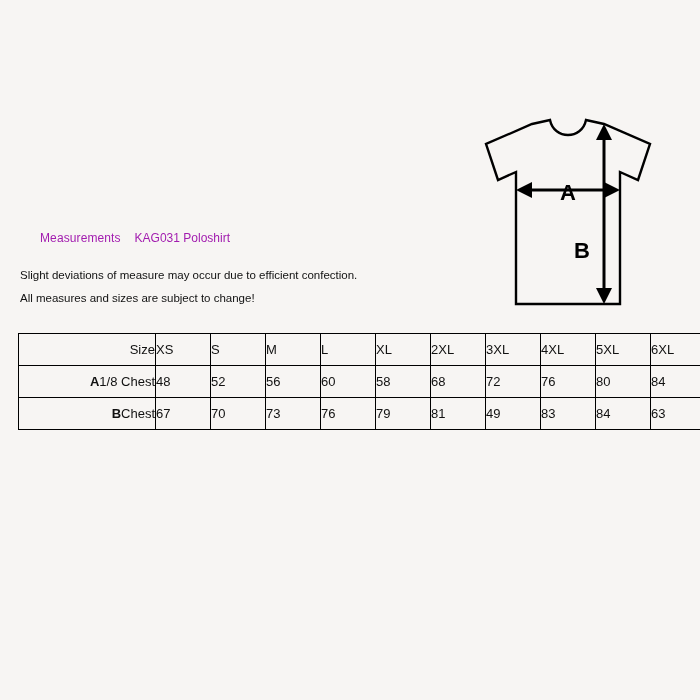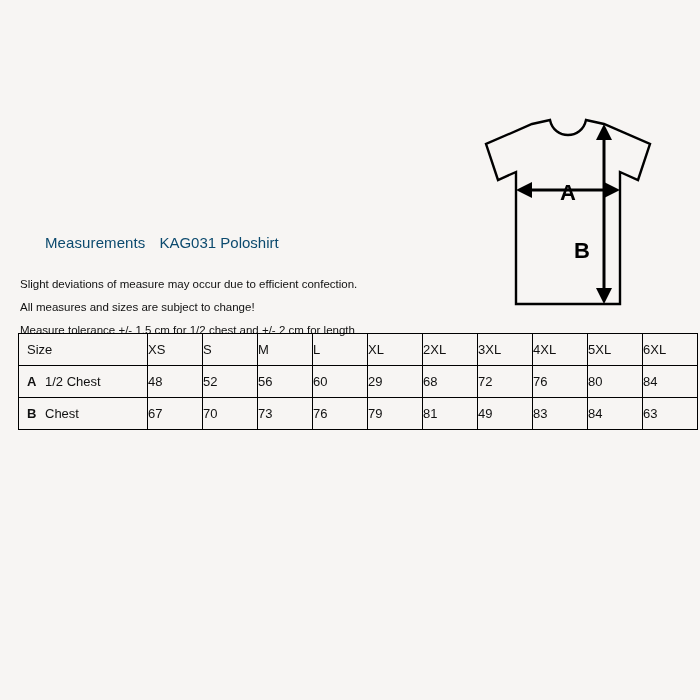--- a/index.html
+++ b/index.html
@@ -37,22 +37,22 @@
   }
 
   
   .text-block {
     position: absolute;
     left: 20px;
     top: 217px;
     width: 430px;
   }
   .title-line {
-    font-size: 15px;
-    color: #0c4a6e;
+    font-size: 12px;
+    color: #a21caf;
     margin-bottom: 10px;
     white-space: pre;
   }
   .title-line .title-main {
     letter-spacing: 0.1px;
   }
   .title-line .title-code {
     margin-left: 14px;
   }
   .note {
@@ -77,22 +77,22 @@
   .size-table td, .size-table th {
     border: 1px solid #000000;
     height: 31px;
     font-size: 13px;
     font-weight: normal;
     padding: 0;
     color: #111;
     background: transparent;
   }
   .size-table .row-head {
-    text-align: left;
-    padding-left: 8px;
+    text-align: right;
+    padding-left: 16px;
     width: 120px;
   }
   .size-table .row-head .letter {
     font-weight: bold;
     display: inline-block;
     width: 18px;
   }
   .size-table .row-head .lbl {
     display: inline-block;
   }
@@ -138,47 +138,46 @@
       <text x="112" y="140" font-family="Liberation Sans, sans-serif" font-size="22" font-weight="bold" text-anchor="middle" fill="#000000">B</text>
     </svg>
   </div>
 
   <div class="text-block">
     <div class="title-line">
       <span class="title-main">Measurements</span><span class="title-code">KAG031 Poloshirt</span>
     </div>
     <div class="note">Slight deviations of measure may occur due to efficient confection.</div>
     <div class="note">All measures and sizes are subject to change!</div>
-    <div class="note">Measure tolerance +/- 1.5 cm for 1/2 chest and +/- 2 cm for length</div>
   </div>
 
   <table class="size-table">
     <tbody>
       <tr>
         <td class="row-head">Size</td>
         <td class="col-head">XS</td>
         <td class="col-head">S</td>
         <td class="col-head">M</td>
         <td class="col-head">L</td>
         <td class="col-head">XL</td>
         <td class="col-head">2XL</td>
         <td class="col-head">3XL</td>
         <td class="col-head">4XL</td>
         <td class="col-head">5XL</td>
         <td class="col-head">6XL</td>
       </tr>
       <tr>
         <td class="row-head">
-          <span class="letter">A</span><span class="lbl">1/2 Chest</span>
+          <span class="letter">A</span><span class="lbl">1/8 Chest</span>
         </td>
         <td>48</td>
         <td>52</td>
         <td>56</td>
         <td>60</td>
-        <td>29</td>
+        <td>58</td>
         <td>68</td>
         <td>72</td>
         <td>76</td>
         <td>80</td>
         <td>84</td>
       </tr>
       <tr>
         <td class="row-head">
           <span class="letter">B</span><span class="lbl">Chest</span>
         </td>

